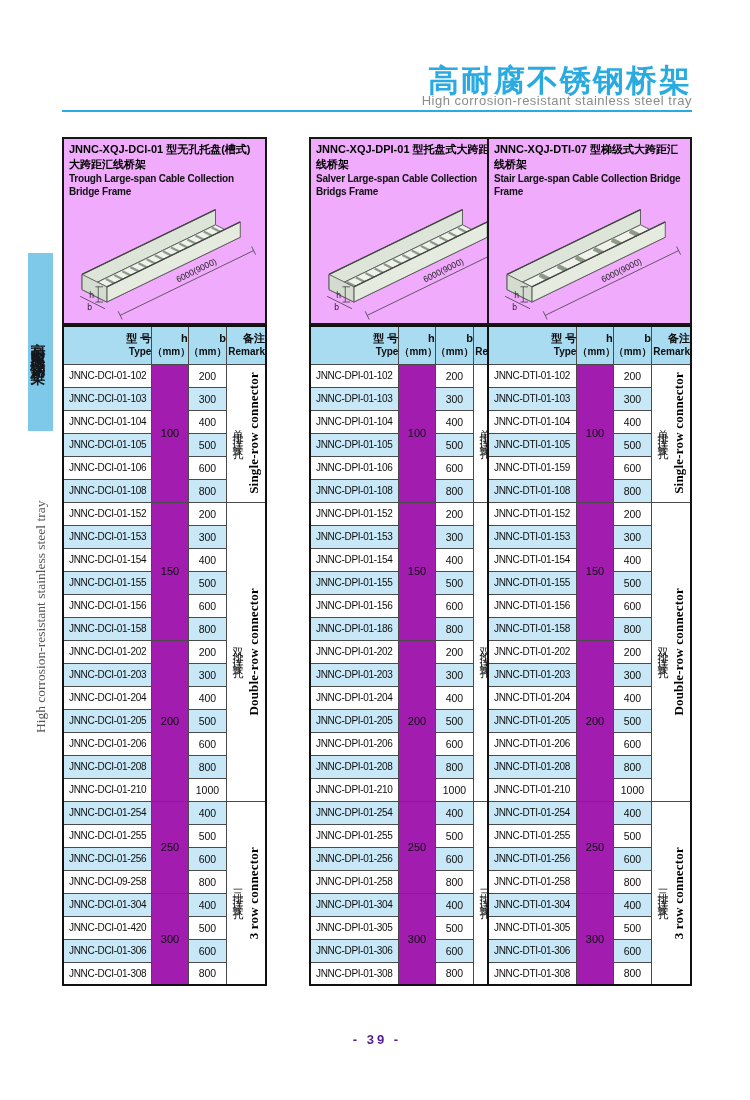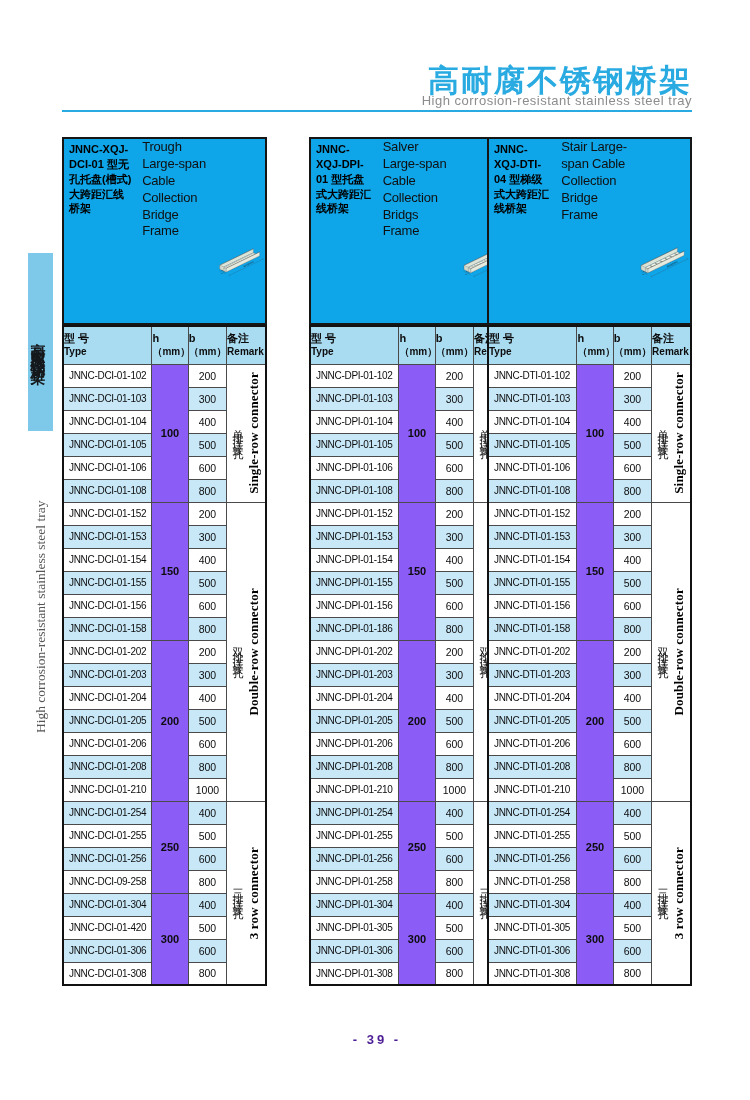--- a/index.html
+++ b/index.html
@@ -30,40 +30,40 @@
   .side-en {
     position:absolute; left:27px; top:443px; width:27px; height:290px;
     writing-mode:vertical-rl; transform:rotate(180deg);
     font-family:"Liberation Serif", serif; font-size:13.5px; color:#555;
     white-space:nowrap; text-align:left; line-height:27px;
   }
   
   .panel { position:absolute; top:137px; width:205px; }
   .panel.p0 { left:62px; }  .panel.p1 { left:272px;margin-left:37px; }  .panel.p2 { left:487px; }
   .panel-box {
-    border:2px solid #161616; height:188px; background:#0ea5e9;
-    display:flex; flex-direction:row; overflow:hidden;
+    border:2px solid #161616; height:188px; background:#f0abfc;
+    display:flex; flex-direction:column; overflow:hidden;
   }
   .pt-cn { padding:3px 5px 0 5px; font-size:11px; font-weight:bold; color:#000; line-height:1.35; }
-  .pt-en { padding:0 5px; font-size:13px; font-weight:normal; color:#101010; line-height:1.3; letter-spacing:-0.2px; }
+  .pt-en { padding:0 5px; font-size:10px; font-weight:bold; color:#101010; line-height:1.3; letter-spacing:-0.2px; }
   .tray-svg { margin-top:auto; display:block; width:100%; height:122px; }
   
   table.spec { border-collapse:collapse; width:205px; table-layout:fixed; border:2px solid #111; background:#fff; }
   table.spec th, table.spec td { border:1px solid #4a4a4a; color:#0d0d0d; }
-  table.spec thead th { background:#a9dbf1; height:38px; font-weight:bold; text-align:left; vertical-align:middle; }
+  table.spec thead th { background:#a9dbf1; height:38px; font-weight:bold; text-align:right; vertical-align:middle; }
   .th-l1 { font-size:11px; line-height:1.25; }
   .th-l2 { font-size:10px; line-height:1.2; font-weight:bold; }
   col.c-model { width:88px; } col.c-h { width:36px; } col.c-b { width:38px; } col.c-rk { width:39px; }
   td.c-model {
     height:23px; font-size:10px; letter-spacing:-0.3px;
     text-align:left; padding-left:5px; background:#fff; white-space:nowrap;
   }
   td.c-b { text-align:center; font-size:10.5px; background:#fff; }
   td.alt { background:#c8e7f7; }
-  td.mg { background:#8b5cf6; text-align:center; vertical-align:middle; font-size:11px;font-weight:bold; }
+  td.mg { background:#a21caf; text-align:center; vertical-align:middle; font-size:11px; }
   td.c-rk { background:#fff; vertical-align:middle; }
   .rk-wrap { display:flex; flex-direction:row; justify-content:center; align-items:center; gap:1px; }
   .rk-cn {
     writing-mode:vertical-lr; text-orientation:upright;
     font-size:11px; letter-spacing:5px; color:#111;
   }
   .rk-en {
     writing-mode:vertical-rl; transform:rotate(180deg);
     font-family:"Liberation Serif", serif; font-weight:bold;
     font-size:13px; color:#000; white-space:nowrap; letter-spacing:0.2px;
@@ -487,21 +487,21 @@
               <td class="c-model">JNNC-DPI-01-308</td>
               <td class="c-b">800</td>
             </tr>
           </tbody>
         </table>
       </div>
   </section>
 
   <section class="panel p2">
     <div class="panel-box">
-      <div class="pt-cn">JNNC-XQJ-DTI-04 型梯级式大跨距汇线桥架</div>
+      <div class="pt-cn">JNNC-XQJ-DTI-07 型梯级式大跨距汇线桥架</div>
       <div class="pt-en">Stair Large-span Cable Collection Bridge Frame</div>
       <svg class="tray-svg" viewBox="0 0 205 128">
           <polygon points="16.0,93.0 156.0,25.0 156.0,9.0 16.0,77.0" fill="#dde4d8" stroke="#5a5a5a" stroke-width="1"></polygon>
           <polygon points="42.0,106.0 182.0,38.0 156.0,25.0 16.0,93.0" fill="#eef2e9" stroke="#5a5a5a" stroke-width="1"></polygon>
           <line x1="55.2" y1="98.6" x2="31.3" y2="86.6" stroke="#8e9a89" stroke-width="4.5"></line>
           <line x1="74.2" y1="89.4" x2="50.2" y2="77.4" stroke="#8e9a89" stroke-width="4.5"></line>
           <line x1="93.1" y1="80.2" x2="69.2" y2="68.2" stroke="#8e9a89" stroke-width="4.5"></line>
           <line x1="112.0" y1="71.0" x2="88.1" y2="59.0" stroke="#8e9a89" stroke-width="4.5"></line>
           <line x1="130.9" y1="61.8" x2="107.0" y2="49.9" stroke="#8e9a89" stroke-width="4.5"></line>
           <line x1="149.8" y1="52.6" x2="125.9" y2="40.7" stroke="#8e9a89" stroke-width="4.5"></line>
@@ -568,21 +568,21 @@
             </tr>
             <tr>
               <td class="c-model">JNNC-DTI-01-104</td>
               <td class="c-b">400</td>
             </tr>
             <tr>
               <td class="c-model alt">JNNC-DTI-01-105</td>
               <td class="c-b alt">500</td>
             </tr>
             <tr>
-              <td class="c-model">JNNC-DTI-01-106</td>
+              <td class="c-model">JNNC-DTI-01-159</td>
               <td class="c-b">600</td>
             </tr>
             <tr>
               <td class="c-model alt">JNNC-DTI-01-108</td>
               <td class="c-b alt">800</td>
             </tr>
             <tr>
               <td class="c-model">JNNC-DTI-01-152</td>
               <td class="mg" rowspan="6">150</td>
               <td class="c-b">200</td>

